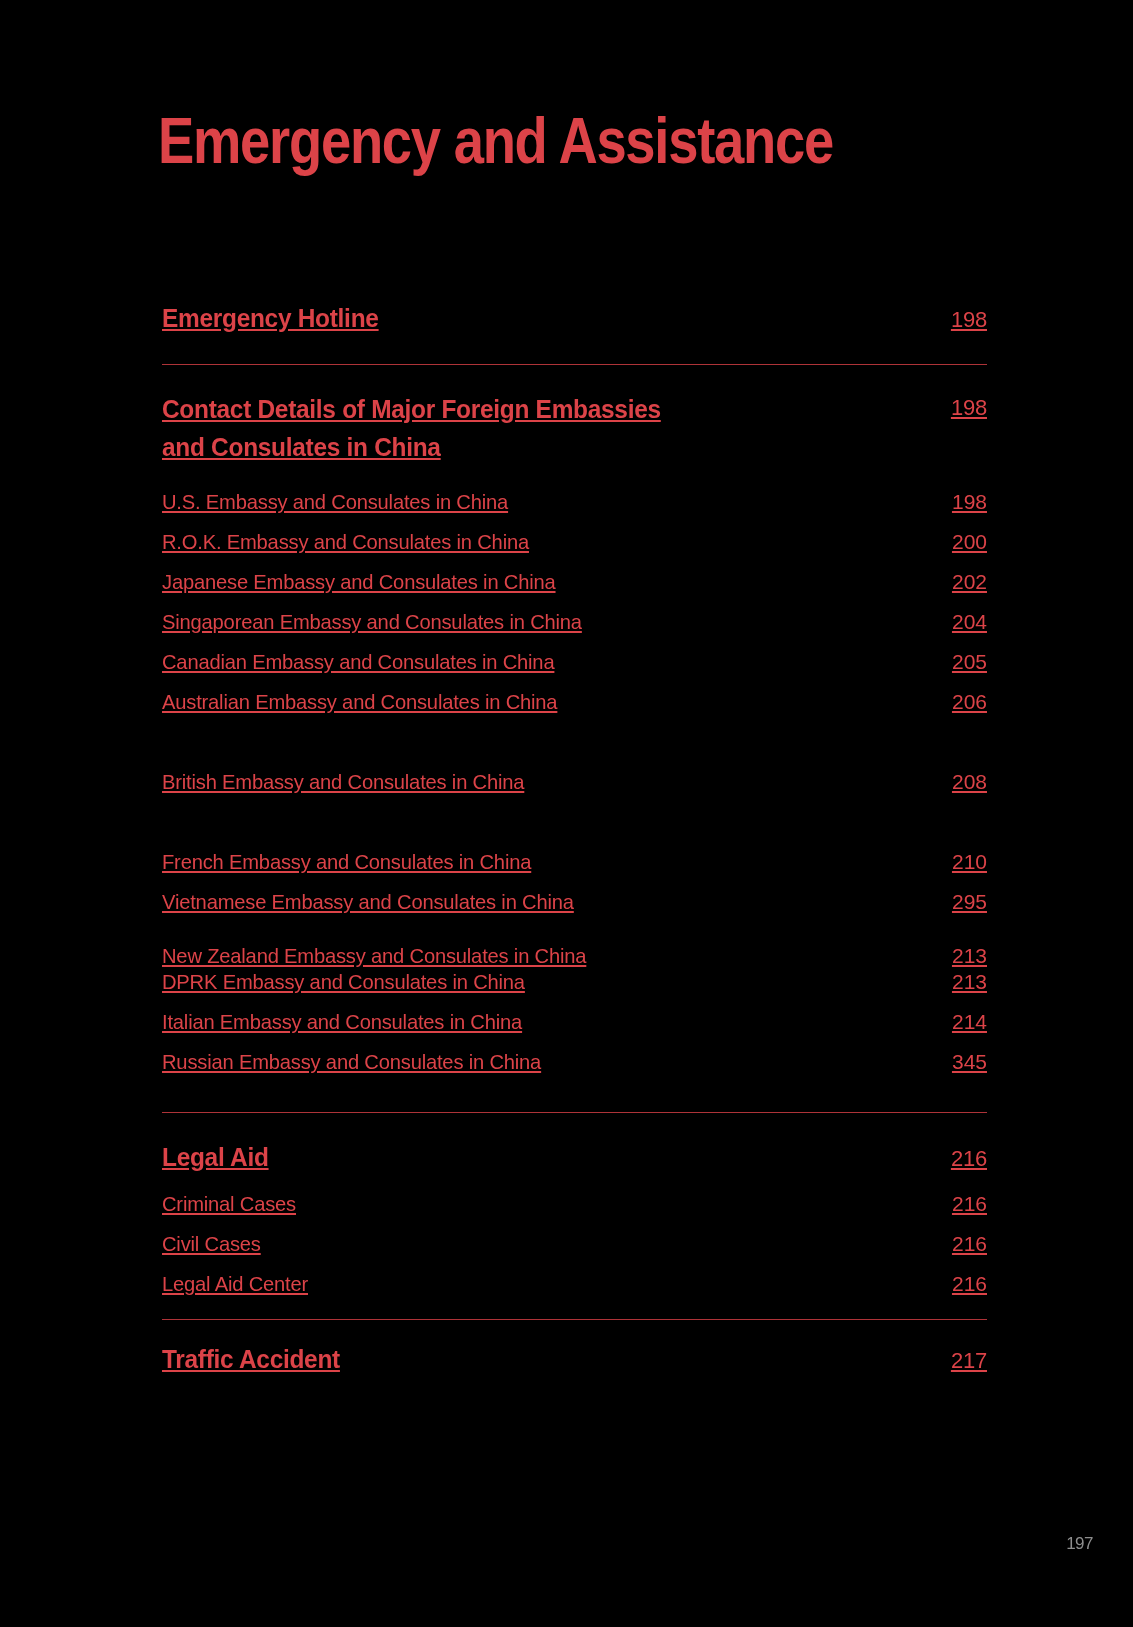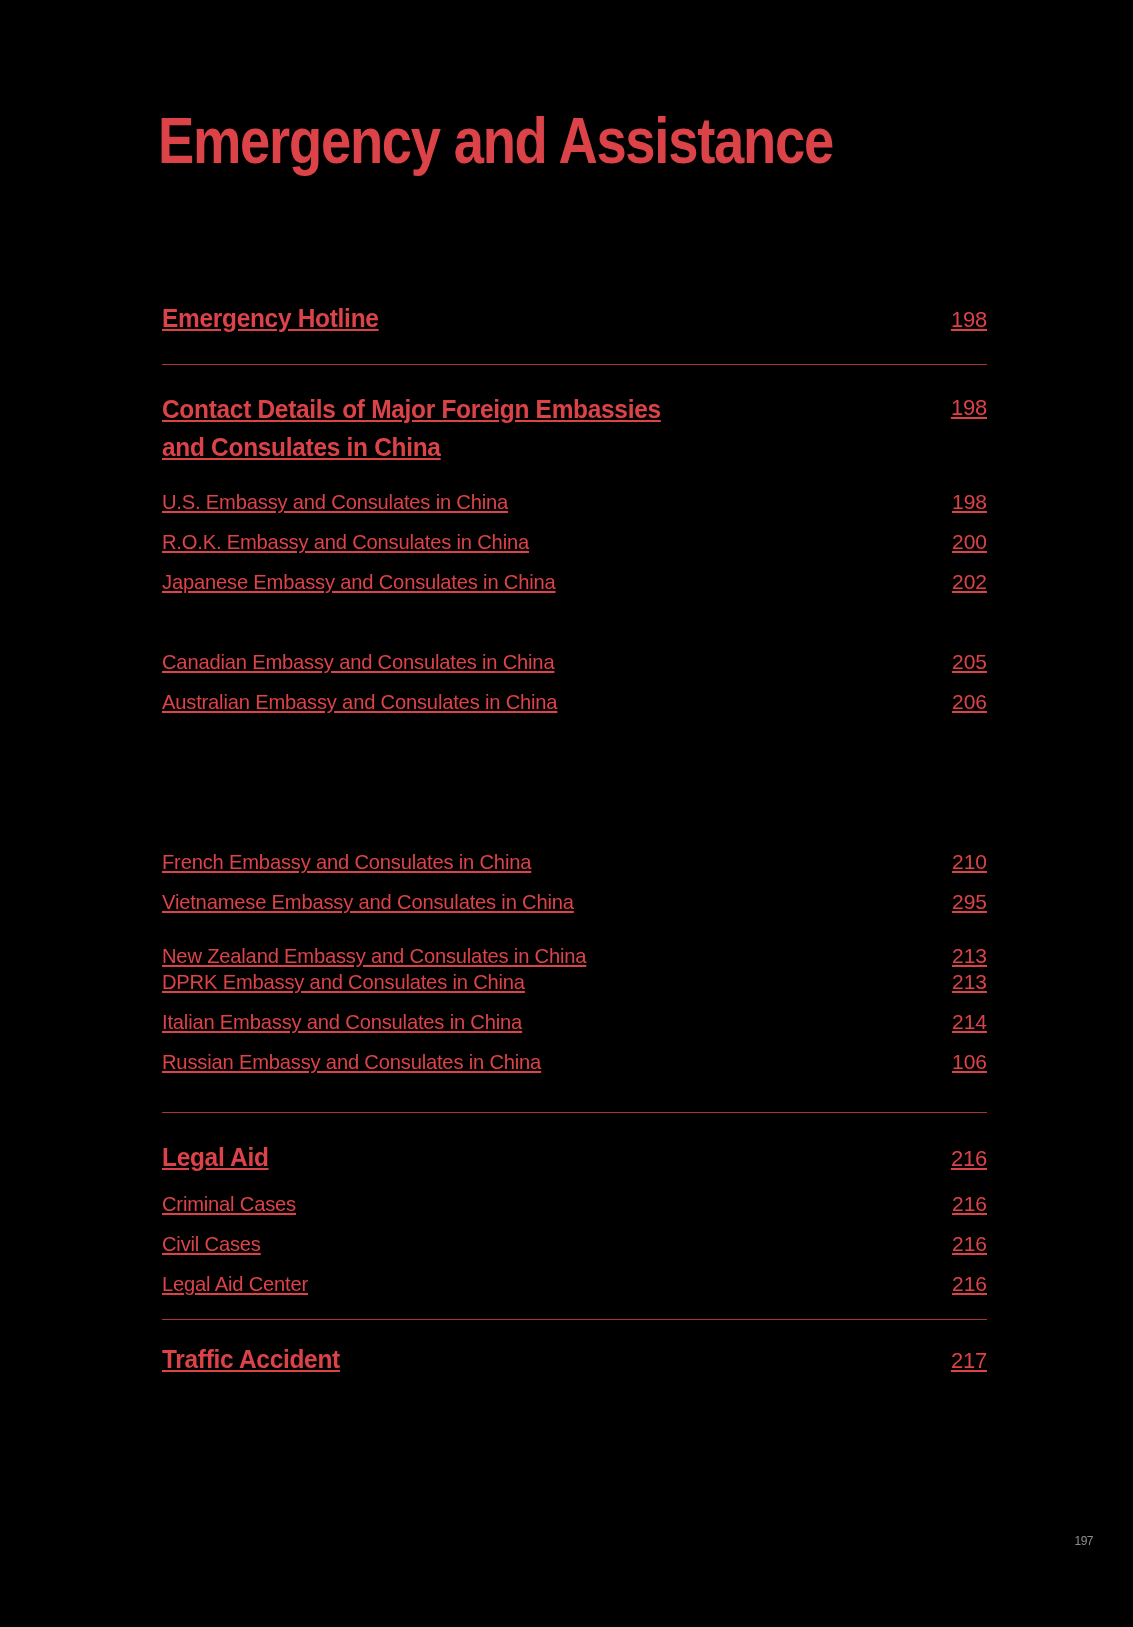--- a/index.html
+++ b/index.html
@@ -40,21 +40,21 @@
     font-size:21px;font-weight:400;letter-spacing:-.2px;
     transform:scaleX(.96);transform-origin:left center;white-space:nowrap;
   }
   .item-page{font-size:21px;font-weight:400;}
   .rule{
     position:absolute;left:162px;width:825px;height:0;
     border-top:1.5px solid var(--rule);
   }
   .folio{
     position:absolute;right:40px;top:1534px;
-    color:var(--gray);font-size:12px;letter-spacing:-.5px;
+    color:var(--gray);font-size:17px;letter-spacing:-.5px;
   }
 </style>
 </head>
 <body>
 
 <div class="page">
 
   <h1 class="doc-title">Emergency and Assistance</h1>
 
   <div class="row" style="top:303px">
@@ -77,27 +77,35 @@
     <span class="item-page">198</span>
   </div>
   <div class="row" style="top:530px">
     <span class="item-label">R.O.K. Embassy and Consulates in China</span>
     <span class="item-page">200</span>
   </div>
   <div class="row" style="top:570px">
     <span class="item-label">Japanese Embassy and Consulates in China</span>
     <span class="item-page">202</span>
   </div>
+  <div class="row" style="top:610px">
+    <span class="item-label">Singaporean Embassy and Consulates in China</span>
+    <span class="item-page">204</span>
+  </div>
   <div class="row" style="top:650px">
     <span class="item-label">Canadian Embassy and Consulates in China</span>
     <span class="item-page">205</span>
   </div>
   <div class="row" style="top:690px">
     <span class="item-label">Australian Embassy and Consulates in China</span>
     <span class="item-page">206</span>
+  </div>
+  <div class="row" style="top:770px">
+    <span class="item-label">British Embassy and Consulates in China</span>
+    <span class="item-page">208</span>
   </div>
   <div class="row" style="top:850px">
     <span class="item-label">French Embassy and Consulates in China</span>
     <span class="item-page">210</span>
   </div>
   <div class="row" style="top:890px">
     <span class="item-label">Vietnamese Embassy and Consulates in China</span>
     <span class="item-page">295</span>
   </div>
   <div class="row" style="top:944px">
@@ -107,21 +115,21 @@
   <div class="row" style="top:970px">
     <span class="item-label">DPRK Embassy and Consulates in China</span>
     <span class="item-page">213</span>
   </div>
   <div class="row" style="top:1010px">
     <span class="item-label">Italian Embassy and Consulates in China</span>
     <span class="item-page">214</span>
   </div>
   <div class="row" style="top:1050px">
     <span class="item-label">Russian Embassy and Consulates in China</span>
-    <span class="item-page">106</span>
+    <span class="item-page">345</span>
   </div>
 
   <div class="rule" style="top:1112px"></div>
 
   <div class="row" style="top:1142px">
     <span class="heading">Legal Aid</span>
     <span class="pagenum">216</span>
   </div>
   <div class="row" style="top:1192px">
     <span class="item-label">Criminal Cases</span>

